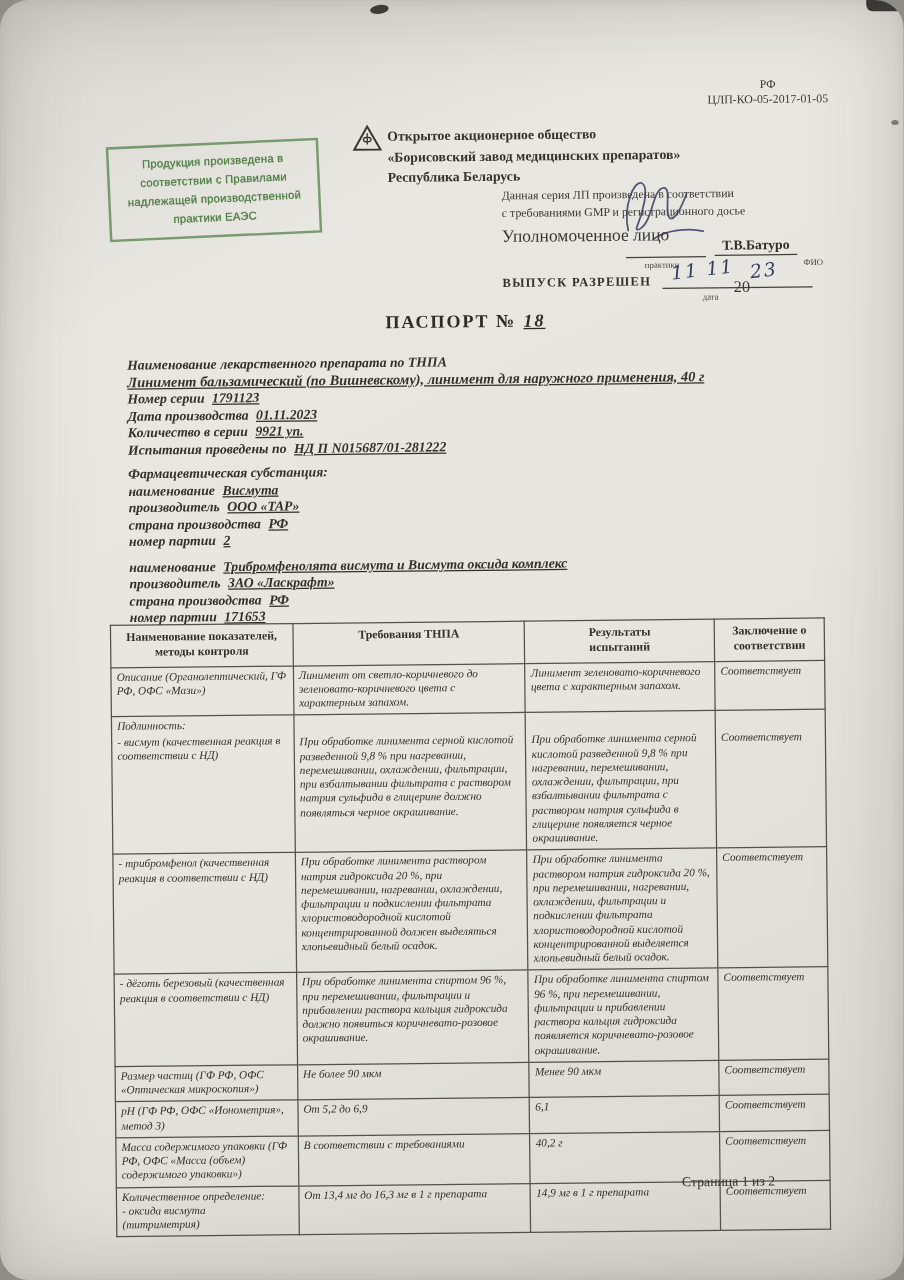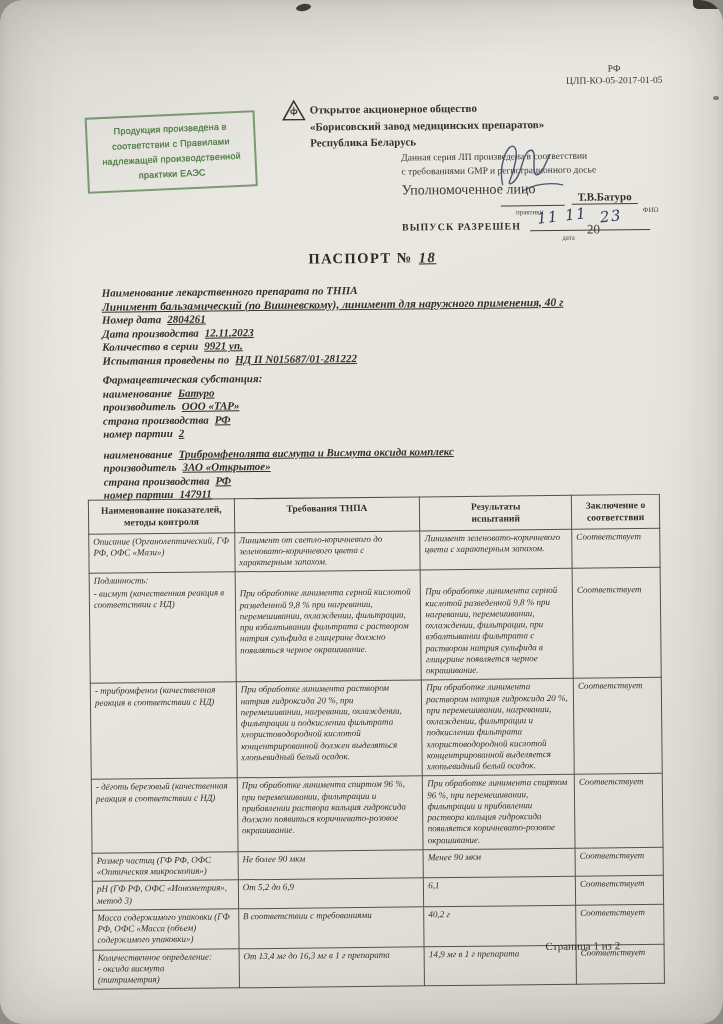--- a/index.html
+++ b/index.html
@@ -140,60 +140,60 @@
     <div class="abs date-caption">дата</div>
 
     <div class="abs title">
       <span>ПАСПОРТ №</span><span class="title-number">18</span>
     </div>
 
     <div class="abs info info-block1">
       <div class="info-line">Наименование лекарственного препарата по ТНПА</div>
       <div class="info-line u product-name">Линимент бальзамический (по Вишневскому), линимент для наружного применения, 40 г</div>
       <div class="info-line">
-        <span class="lbl">Номер дата</span><span class="u">2804261</span>
-      </div>
-      <div class="info-line">
-        <span class="lbl">Дата производства</span><span class="u">12.11.2023</span>
+        <span class="lbl">Номер серии</span><span class="u">1791123</span>
+      </div>
+      <div class="info-line">
+        <span class="lbl">Дата производства</span><span class="u">01.11.2023</span>
       </div>
       <div class="info-line">
         <span class="lbl">Количество в серии</span><span class="u">9921 уп.</span>
       </div>
       <div class="info-line">
         <span class="lbl">Испытания проведены по</span><span class="u">НД П N015687/01-281222</span>
       </div>
     </div>
 
     <div class="abs info info-block2">
       <div class="info-line">Фармацевтическая субстанция:</div>
 
       <div class="info-line">
-        <span class="lbl">наименование</span><span class="u">Батуро</span>
+        <span class="lbl">наименование</span><span class="u">Висмута</span>
       </div>
       <div class="info-line">
         <span class="lbl">производитель</span><span class="u">ООО «ТАР»</span>
       </div>
       <div class="info-line">
         <span class="lbl">страна производства</span><span class="u">РФ</span>
       </div>
       <div class="info-line">
         <span class="lbl">номер партии</span><span class="u">2</span>
       </div>
 
       <div class="info-line item-gap">
         <span class="lbl">наименование</span><span class="u">Трибромфенолята висмута и Висмута оксида комплекс</span>
       </div>
       <div class="info-line">
-        <span class="lbl">производитель</span><span class="u">ЗАО «Открытое»</span>
+        <span class="lbl">производитель</span><span class="u">ЗАО «Ласкрафт»</span>
       </div>
       <div class="info-line">
         <span class="lbl">страна производства</span><span class="u">РФ</span>
       </div>
       <div class="info-line">
-        <span class="lbl">номер партии</span><span class="u">147911</span>
+        <span class="lbl">номер партии</span><span class="u">171653</span>
       </div>
     </div>
 
     <table class="results">
       <colgroup>
         <col style="width:146px">
           <col style="width:186px">
           <col style="width:152px">
           <col style="width:88px">
       </colgroup>

